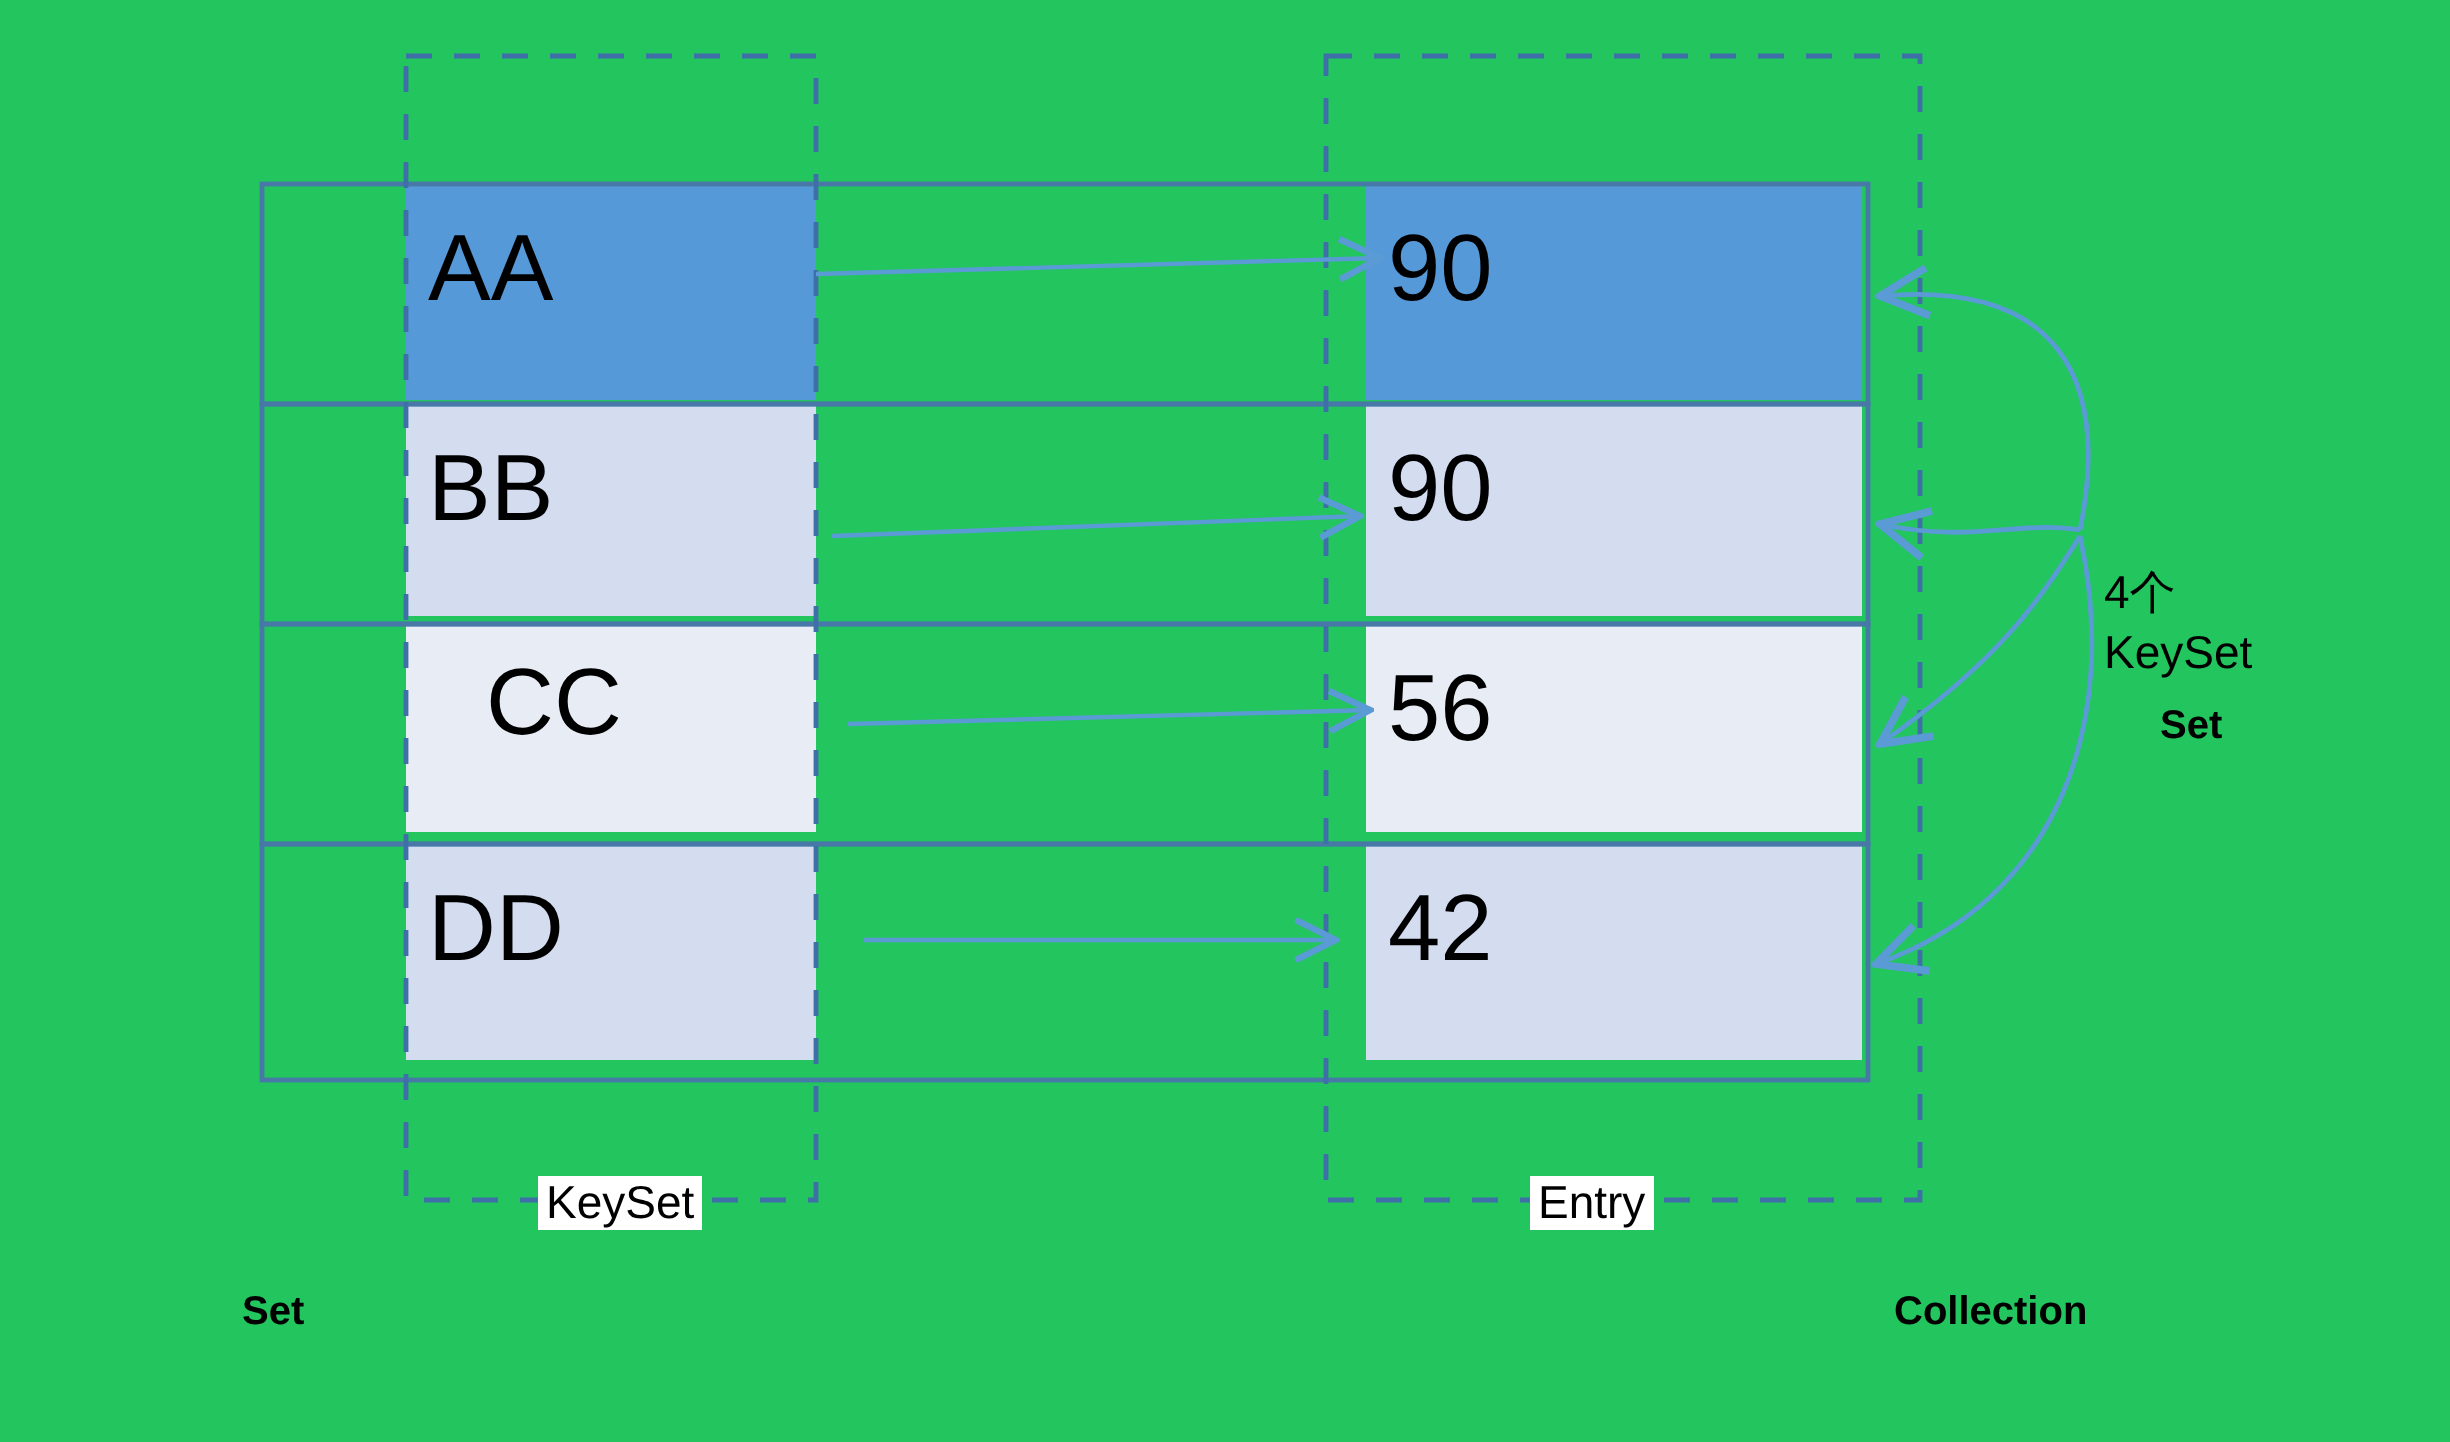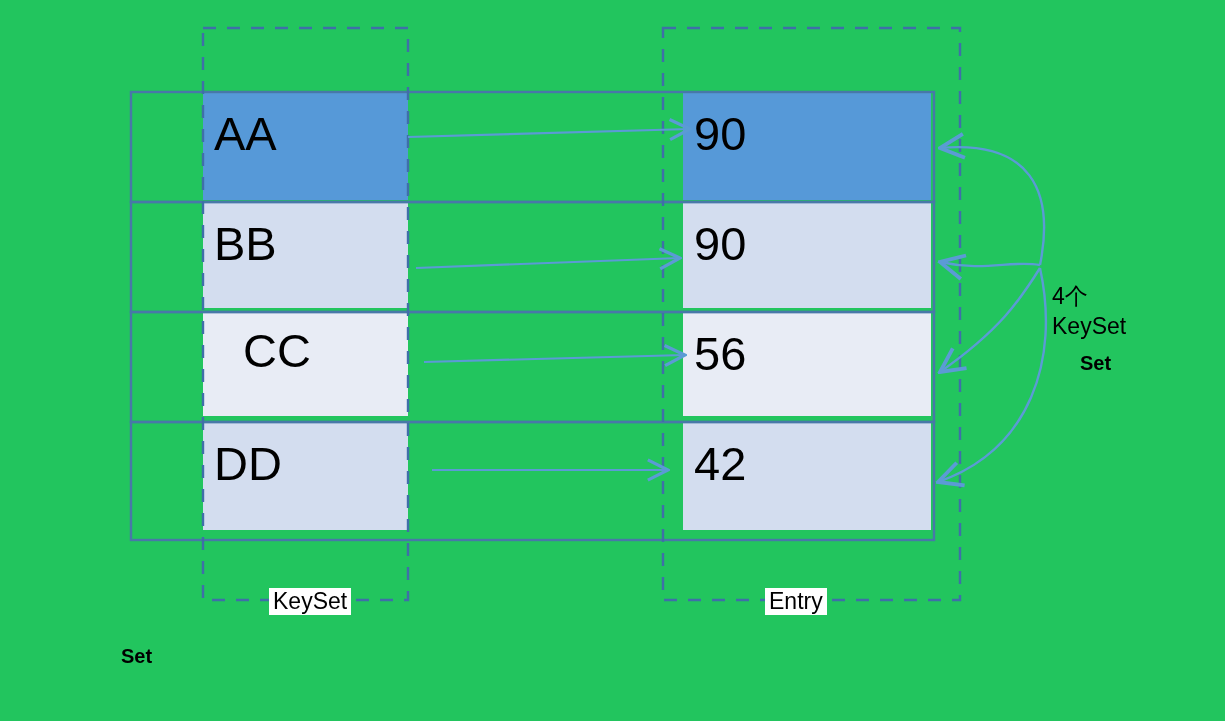--- a/index.html
+++ b/index.html
@@ -119,14 +119,15 @@
   <div class="cell-text" style="left:694px; top:440px;">42</div>
 
   <div class="dash-label" style="left:269px; top:588px;">KeySet</div>
   <div class="dash-label" style="left:765px; top:588px;">Entry</div>
 
   <div class="brace-label" style="left:1052px; top:238px;">4个</div>
   <div class="brace-label" style="left:1052px; top:268px;">KeySet</div>
 
   <div class="big-label" style="left:1080px; top:352px;">Set</div>
   <div class="big-label" style="left:121px; top:645px;">Set</div>
+  <div class="big-label" style="left:947px; top:645px;">Collection</div>
 
 </div>
 
 </body></html>

